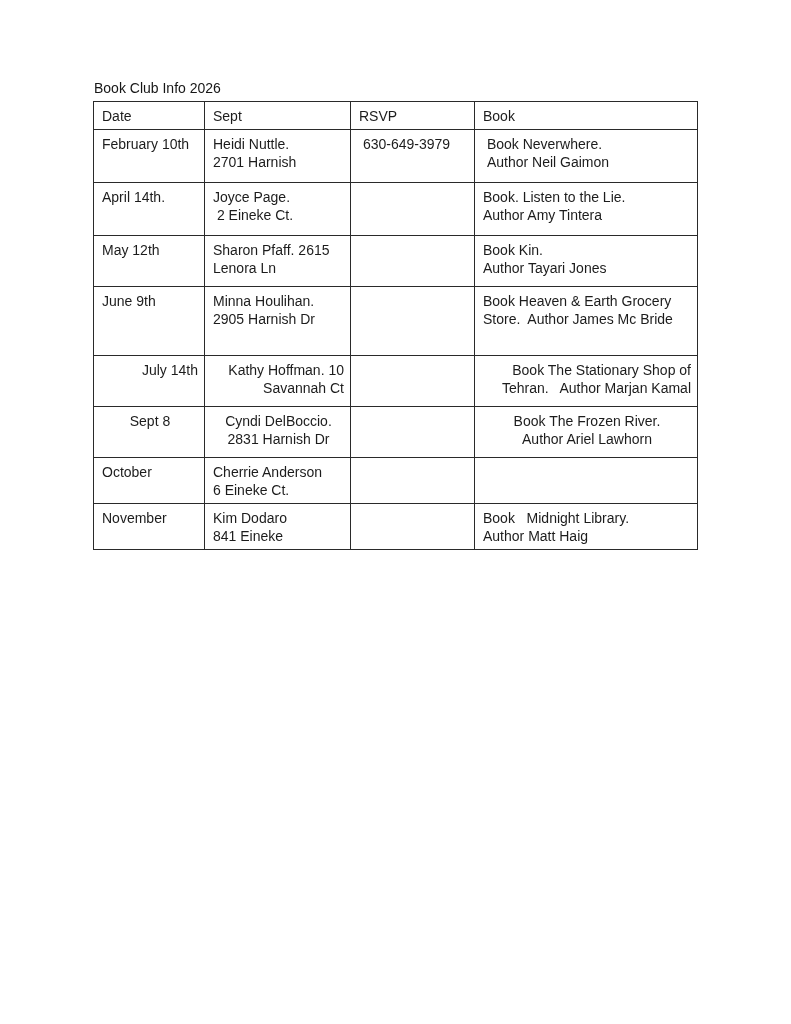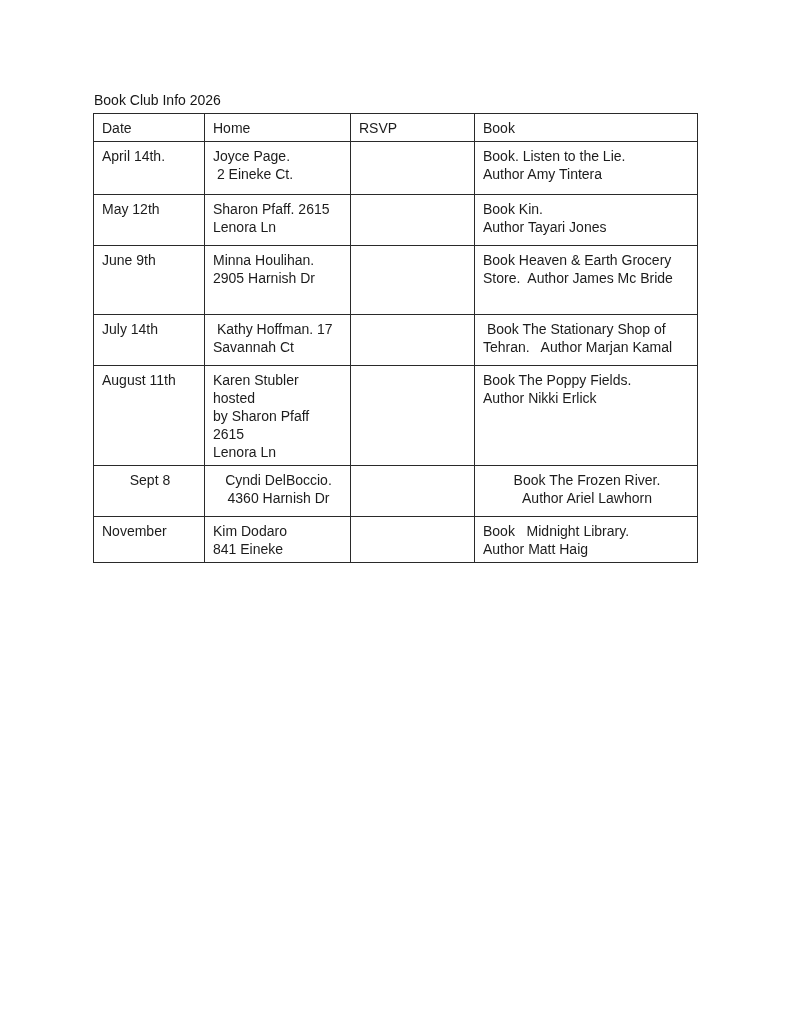--- a/index.html
+++ b/index.html
@@ -11,21 +11,21 @@
     width: 791px;
     height: 1024px;
     position: relative;
     font-family: "Liberation Sans", "DejaVu Sans", sans-serif;
     color: #1c1c1c;
     -webkit-font-smoothing: antialiased;
   }
   .doc {
     position: absolute;
     left: 93px;
-    top: 92px;
+    top: 80px;
     width: 606px;
   }
   .title {
     font-size: 14px;
     margin: 0 0 5px 1px;
     font-weight: normal;
     color: #161616;
   }
   table.bookclub {
     border-collapse: collapse;
@@ -45,21 +45,21 @@
     overflow: hidden;
     color: #1c1c1c;
   }
   
   tr.h-header  td, tr.h-header  th { height: 17px; }
   tr.h-feb  td { height: 43px; }
   tr.h-mar  td { height: 20px; }
   tr.h-apr  td { height: 43px; }
   tr.h-may  td { height: 41px; }
   tr.h-jun  td { height: 59px; }
-  tr.h-jul  td { height: 41px; }
+  tr.h-jul  td { height: 41px; text-align: right; }
   tr.h-aug  td { height: 61px; }
   tr.h-sep  td { height: 41px; text-align: center; }
   tr.h-oct  td { height: 36px; }
   tr.h-nov  td { height: 36px; }
   tr.h-dec  td { height: 39px; }
 </style>
 </head>
 <body>
 
 <div class="doc">
@@ -68,25 +68,33 @@
   <table class="bookclub">
     <colgroup>
       <col style="width:111px">
       <col style="width:146px">
       <col style="width:124px">
       <col style="width:223px">
     </colgroup>
     <tbody>
       <tr class="h-header">
         <th>Date</th>
-        <th>Home</th>
+        <th>Sept</th>
         <th>RSVP</th>
         <th>Book</th>
       </tr>
 
+      <tr class="h-feb">
+        <td>February 10th</td>
+        <td>Heidi Nuttle.
+2701 Harnish</td>
+        <td> 630-649-3979</td>
+        <td> Book Neverwhere.
+ Author Neil Gaimon</td>
+      </tr>
 
 
       <tr class="h-apr">
         <td>April 14th.</td>
         <td>Joyce Page.
  2 Eineke Ct.</td>
         <td></td>
         <td>Book. Listen to the Lie.
 Author Amy Tintera</td>
       </tr>
@@ -104,46 +112,44 @@
         <td>June 9th</td>
         <td>Minna Houlihan.
 2905 Harnish Dr</td>
         <td></td>
         <td>Book Heaven &amp; Earth Grocery
 Store.  Author James Mc Bride</td>
       </tr>
 
       <tr class="h-jul">
         <td>July 14th</td>
-        <td> Kathy Hoffman. 17
+        <td> Kathy Hoffman. 10
 Savannah Ct</td>
         <td></td>
         <td> Book The Stationary Shop of
 Tehran.   Author Marjan Kamal</td>
       </tr>
 
-      <tr class="h-aug">
-        <td>August 11th</td>
-        <td>Karen Stubler hosted
-by Sharon Pfaff 2615
-Lenora Ln</td>
-        <td></td>
-        <td>Book The Poppy Fields.
-Author Nikki Erlick</td>
-      </tr>
 
       <tr class="h-sep">
         <td>Sept 8</td>
         <td>Cyndi DelBoccio.
-4360 Harnish Dr</td>
+2831 Harnish Dr</td>
         <td></td>
         <td>Book The Frozen River.
 Author Ariel Lawhorn</td>
       </tr>
 
+      <tr class="h-oct">
+        <td>October</td>
+        <td>Cherrie Anderson
+6 Eineke Ct.</td>
+        <td></td>
+        <td></td>
+      </tr>
 
       <tr class="h-nov">
         <td>November</td>
         <td>Kim Dodaro
 841 Eineke</td>
         <td></td>
         <td>Book   Midnight Library.
 Author Matt Haig</td>
       </tr>
 

